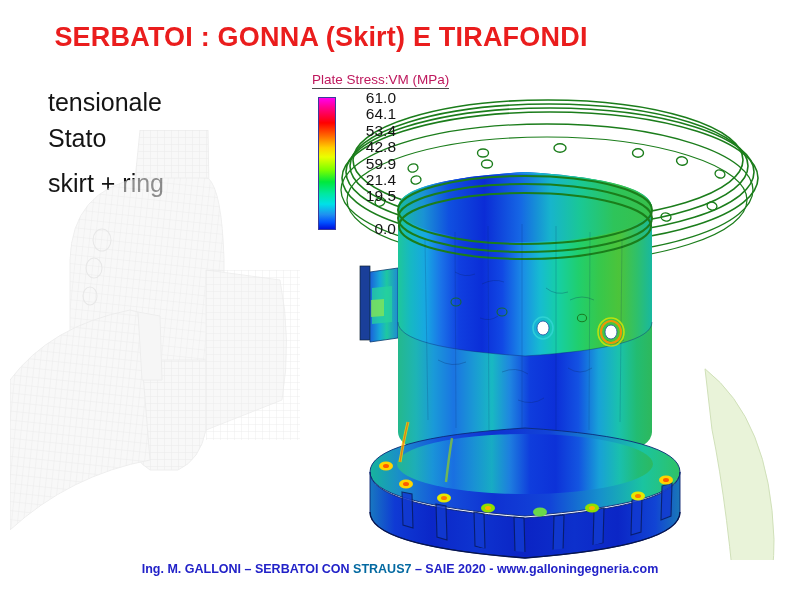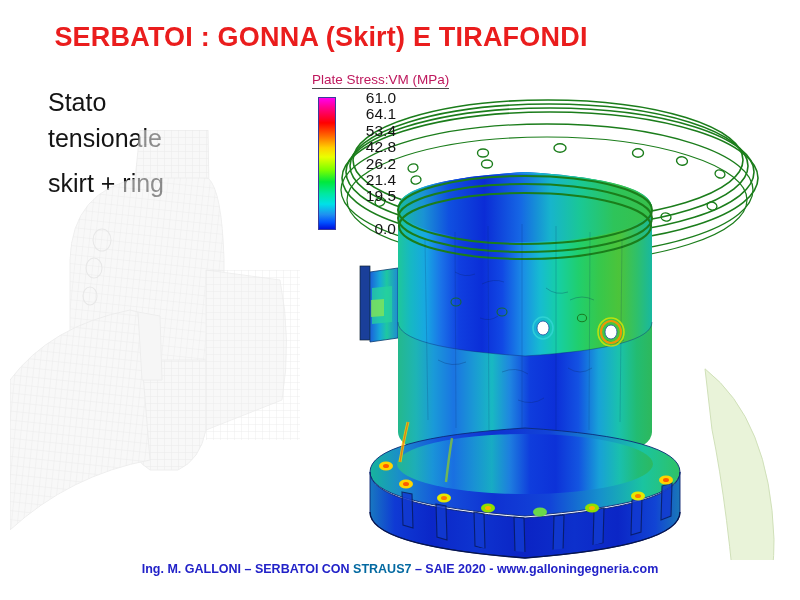--- a/index.html
+++ b/index.html
@@ -140,22 +140,22 @@
   }
 </style>
 </head>
 <body>
 
 <div id="slide">
 
   <div id="title">SERBATOI : GONNA (Skirt)  E TIRAFONDI</div>
 
   <div id="caption">
+    <span class="ln">tensionale</span>
     <span class="ln">Stato</span>
-    <span class="ln">tensionale</span>
     <span class="ln gap">skirt + ring</span>
   </div>
 
   <svg id="ghost" viewBox="0 0 300 400">
     <defs>
       <pattern id="meshpat" width="7" height="7" patternUnits="userSpaceOnUse">
         <path d="M7 0 L0 0 0 7" fill="none" stroke="#d9d9d9" stroke-width="0.9"></path>
       </pattern>
       <pattern id="meshpat2" width="6" height="9" patternUnits="userSpaceOnUse" patternTransform="rotate(6)">
         <path d="M6 0 L0 0 0 9" fill="none" stroke="#dadada" stroke-width="0.9"></path>
@@ -451,21 +451,21 @@
   </svg>
 
   <div id="legend">
     <div id="legend-title">Plate Stress:VM  (MPa)</div>
     <div id="colorbar"></div>
     <div id="legend-values">
       <span class="lv">61.0</span>
       <span class="lv">64.1</span>
       <span class="lv">53.4</span>
       <span class="lv">42.8</span>
-      <span class="lv">26.2</span>
+      <span class="lv">59.9</span>
       <span class="lv">21.4</span>
       <span class="lv">19.5</span>
       <span class="lv last">0.0</span>
     </div>
   </div>
 
   <div id="footer">
     <span>Ing. M. GALLONI – SERBATOI  CON  </span><span class="red">STRAUS7</span><span> – SAIE 2020 - www.galloningegneria.com</span>
   </div>
 

